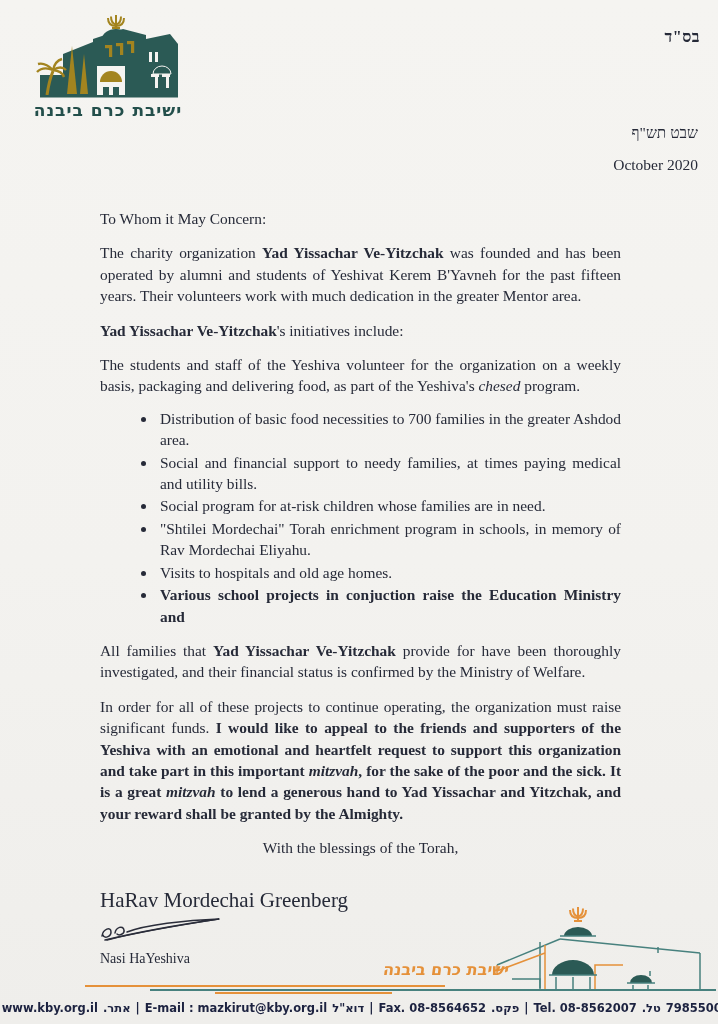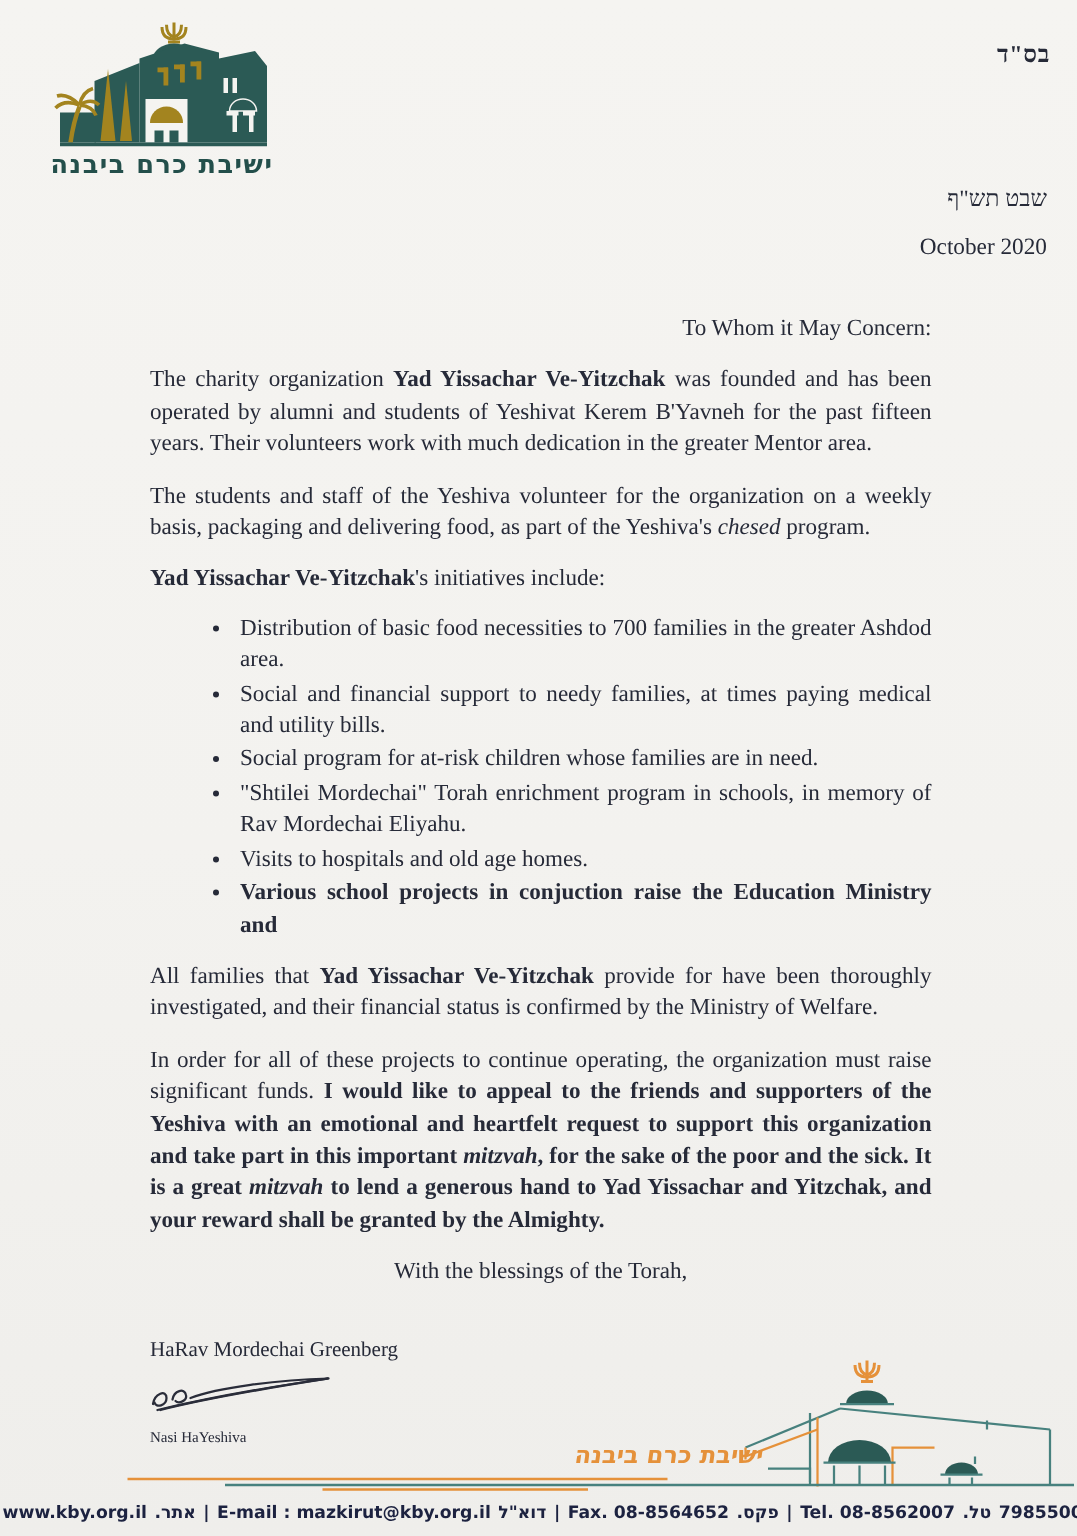--- a/index.html
+++ b/index.html
@@ -15,29 +15,29 @@
   .date-he{font-weight:500;}
   .date-en{margin-top:14px;}
   
   .logo-top{position:absolute;left:33px;top:12px;width:150px;}
   .logo-top svg{display:block;}
   .logo-top-text{margin-top:2px;text-align:center;font-family:"DejaVu Sans",sans-serif;
     font-weight:bold;font-size:17px;color:#234f4b;letter-spacing:1px;white-space:nowrap;}
   
   .letter{position:absolute;left:100px;top:208px;width:521px;font-size:15.4px;line-height:21.4px;text-align:justify;}
   .letter p{margin:0 0 13px;}
-  .letter .salutation{text-align:right;}
+  .letter .salutation{text-align:left;}
   .letter ul{margin:-2px 0 13px;padding-left:57px;}
   .letter li{padding-left:3px;margin-bottom:1px;}
   .letter li.bold-item{font-weight:bold;}
   .closing{text-align:center;}
   .sig-block{margin-top:31px;text-align:left;}
-  .sig-name{font-size:14px;}
+  .sig-name{font-size:21px;}
   .sig-scribble{display:block;margin:4px 0 0 -3px;}
-  .sig-title{margin-top:3px;font-size:10px;}
+  .sig-title{margin-top:3px;font-size:14px;}
   
   .deco-bottom{position:absolute;left:0;top:893px;width:718px;height:112px;}
   .logo-bottom-text{position:absolute;left:383px;top:960px;width:126px;text-align:right;
     font-family:"DejaVu Sans",sans-serif;font-weight:bold;font-size:16px;color:#e5913a;
     transform:skewX(-8deg);white-space:nowrap;}
   
   .footer{position:absolute;left:0;top:1001px;width:718px;display:flex;justify-content:center;
     align-items:baseline;gap:5px;font-family:"DejaVu Sans",sans-serif;font-weight:bold;
     font-size:11.5px;color:#1c2240;white-space:nowrap;}
   .footer .sep{font-weight:bold;}
@@ -122,22 +122,22 @@
   </div>
 
   <div class="date-block">
     <div class="date-he rtl">שבט תש"ף</div>
     <div class="date-en">October 2020</div>
   </div>
 
   <div class="letter">
     <p class="salutation">To Whom it May Concern:</p>
     <p><span>The charity organization </span><span style="font-weight: bold;">Yad Yissachar Ve-Yitzchak</span><span> was founded and has been operated by alumni and students of Yeshivat Kerem B'Yavneh for the past fifteen years. Their volunteers work with much dedication in the greater Mentor area.</span></p>
+    <p><span style="font-weight: bold;">Yad Yissachar Ve-Yitzchak</span><span>'s initiatives include:</span></p>
     <p><span>The students and staff of the Yeshiva volunteer for the organization on a weekly basis, packaging and delivering food, as part of the Yeshiva's </span><span style="font-style: italic;">chesed</span><span> program.</span></p>
-    <p><span style="font-weight: bold;">Yad Yissachar Ve-Yitzchak</span><span>'s initiatives include:</span></p>
     <ul>
       <li><span>Distribution of basic food necessities to 700 families in the greater Ashdod area.</span></li>
       <li><span>Social and financial support to needy families, at times paying medical and utility bills.</span></li>
       <li><span>Social program for at-risk children whose families are in need.</span></li>
       <li><span>"Shtilei Mordechai" Torah enrichment program in schools, in memory of Rav Mordechai Eliyahu.</span></li>
       <li><span>Visits to hospitals and old age homes.</span></li>
       <li class="bold-item"><span style="font-weight: bold;">Various school projects in conjuction raise the Education Ministry and</span></li>
     </ul>
     <p><span>All families that </span><span style="font-weight: bold;">Yad Yissachar Ve-Yitzchak</span><span> provide for have been thoroughly investigated, and their financial status is confirmed by the Ministry of Welfare.</span></p>
     <p><span>In order for all of these projects to continue operating, the organization must raise significant funds. </span><span style="font-weight: bold;">I would like to appeal to the friends and supporters of the Yeshiva with an emotional and heartfelt request to support this organization and take part in this important </span><span style="font-weight: bold; font-style: italic;">mitzvah</span><span style="font-weight: bold;">, for the sake of the poor and the sick. It is a great </span><span style="font-weight: bold; font-style: italic;">mitzvah</span><span style="font-weight: bold;"> to lend a generous hand to Yad Yissachar and Yitzchak, and your reward shall be granted by the Almighty.</span></p>

